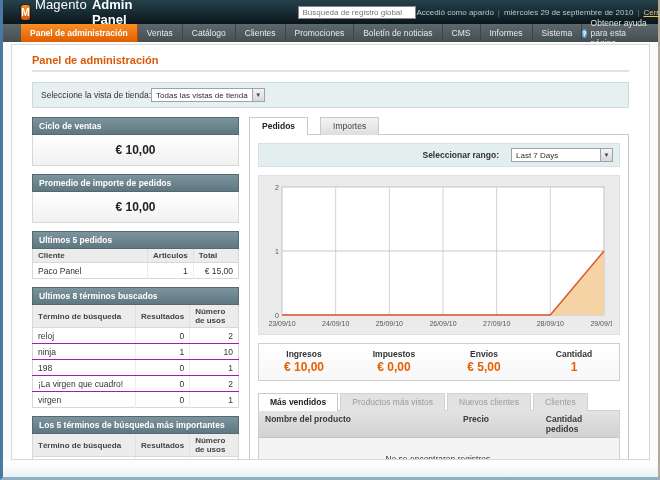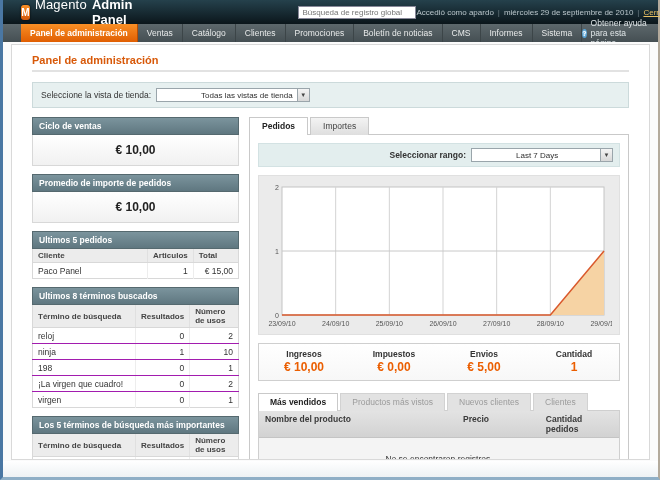--- a/index.html
+++ b/index.html
@@ -65,27 +65,27 @@
   .content-outer { flex:1 1 auto; background:#fbfbfb; padding:2px 8px 0 8px; }
   .content {
     background:#fff; border:1px solid #d9d9d9; height:416px;
     padding:9px 20px 10px 20px; overflow:hidden;
   }
   .page-title { color:#d85909; font-size:11px; font-weight:bold; padding-bottom:4px; }
   .title-rule { border-bottom:2px solid #e2e2e2; margin-bottom:10px; }
 
   .store-bar {
     background:#e7f0f0; border:1px solid #ccdadb; padding:5px 8px;
-    display:flex; align-items:center; gap:5px; margin-bottom:9px;
+    display:flex; align-items:center; margin-bottom:9px;
   }
   .store-bar label { font-size:8.5px; color:#333; }
 
   .fake-select {
     display:inline-flex; align-items:center; background:#fff;
-    border:1px solid #9aa5ab; height:14px; font-size:8px; cursor:pointer;padding-left:40px;
+    border:1px solid #9aa5ab; height:14px; font-size:8px; cursor:pointer;
   }
   .fake-select .val { padding:0 4px; white-space:nowrap; }
   .fake-select .arrow {
     width:12px; align-self:stretch; background:linear-gradient(#f4f4f4,#d8d8d8);
     border-left:1px solid #9aa5ab; text-align:center; font-size:6px; line-height:12px; color:#444;
   }
 
   .cols { display:flex; gap:10px; }
   .col-left { width:207px; flex:0 0 207px; }
   .col-right { flex:1 1 auto; }
@@ -106,31 +106,31 @@
     padding:2px 5px; border-bottom:1px solid #d8d8d8; border-right:1px solid #e0e0e0; font-weight:bold;
   }
   table.stable td {
     font-size:8.5px; padding:2.5px 5px; border-bottom:1px solid #a21caf; border-right:1px solid #ededed; color:#333;
   }
   table.stable td.num { text-align:right; }
   table.stable tr:last-child td { border-bottom:none; }
   table.stable th:last-child, table.stable td:last-child { border-right:none; }
 
   
-  .tabs { display:flex; gap:2px; position:relative; z-index:2; }
+  .tabs { display:flex; gap:12px; position:relative; z-index:2; }
   .tab {
     padding:3px 12px 4px; font-size:8.5px; border:1px solid #c9c9c9; border-bottom:none;
     background:linear-gradient(#f3f3f3,#dedede); color:#444; cursor:pointer; margin-bottom:-1px;
   }
   .tab.active { background:#fff; font-weight:bold; color:#222; }
   .panel-body { border:1px solid #c9c9c9; background:#fff; padding:8px; position:relative; z-index:1; }
 
   .range-bar {
     background:#e3eeee; border:1px solid #d3e2e3; padding:4px 6px;
-    display:flex; justify-content:flex-end; align-items:center; gap:5px;
+    display:flex; justify-content:flex-end; align-items:center; gap:12px;
   }
   .range-bar label { font-weight:bold; font-size:8.5px; color:#333; }
   .range-bar .fake-select .val { width:88px; }
 
   .chart-box { background:#ebebeb; border:1px solid #e0e0e0; margin-top:8px; padding:5px 3px 1px 3px; text-align:center; }
   svg text { font-family:"Liberation Sans","DejaVu Sans",sans-serif; }
 
   .totals {
     border:1px solid #cfcfcf; background:linear-gradient(#ffffff,#f7f7f7);
     display:flex; margin-top:8px; padding:5px 0 6px;

